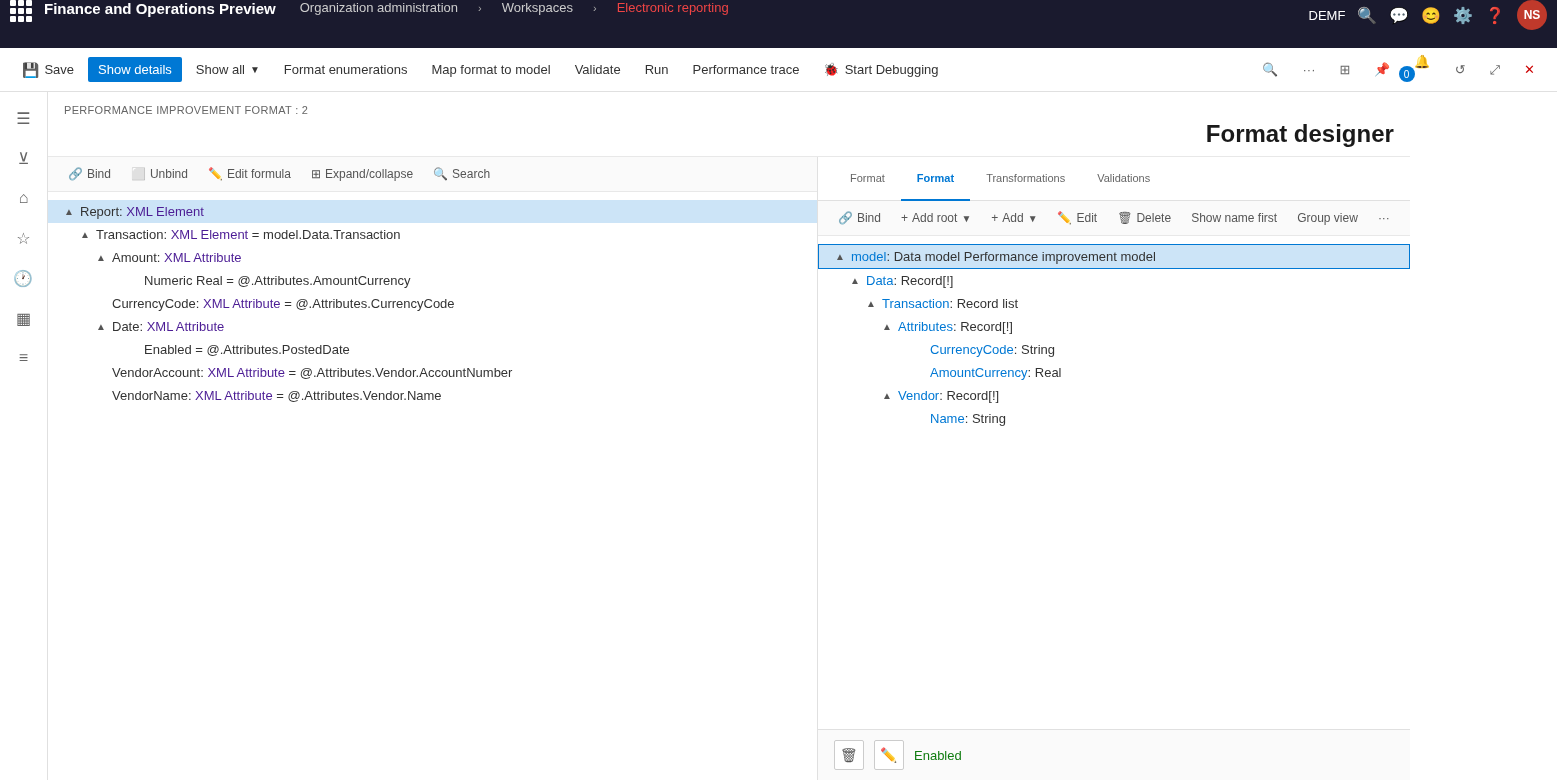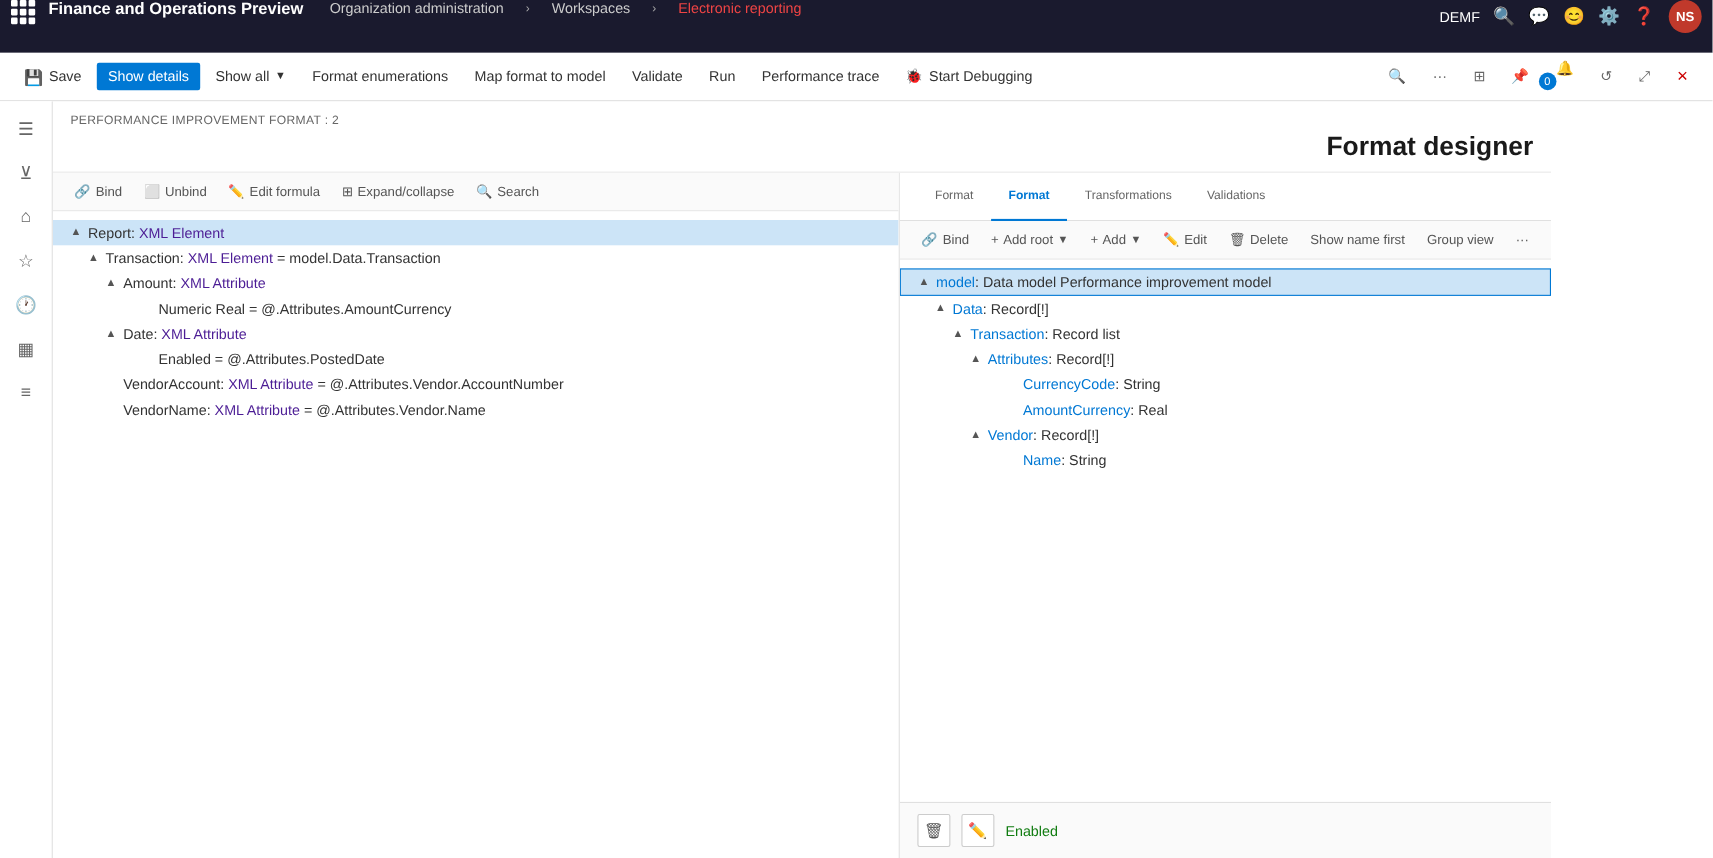--- a/index.html
+++ b/index.html
@@ -450,20 +450,25 @@
             <span class="toggle">▲</span>
             <span class="node-text">Amount: <span class="node-type">XML Attribute</span></span>
           </div>
 
           <div class="tree-item">
             <span class="indent" style="width:72px;"></span>
             <span class="toggle"></span>
             <span class="node-text">Numeric Real = @.Attributes.AmountCurrency</span>
           </div>
 
+          <div class="tree-item">
+            <span class="indent" style="width:40px;"></span>
+            <span class="toggle"></span>
+            <span class="node-text">CurrencyCode: <span class="node-type">XML Attribute</span> = @.Attributes.CurrencyCode</span>
+          </div>
 
           <div class="tree-item">
             <span class="indent" style="width:40px;"></span>
             <span class="toggle">▲</span>
             <span class="node-text">Date: <span class="node-type">XML Attribute</span></span>
           </div>
 
           <div class="tree-item">
             <span class="indent" style="width:72px;"></span>
             <span class="toggle"></span>

